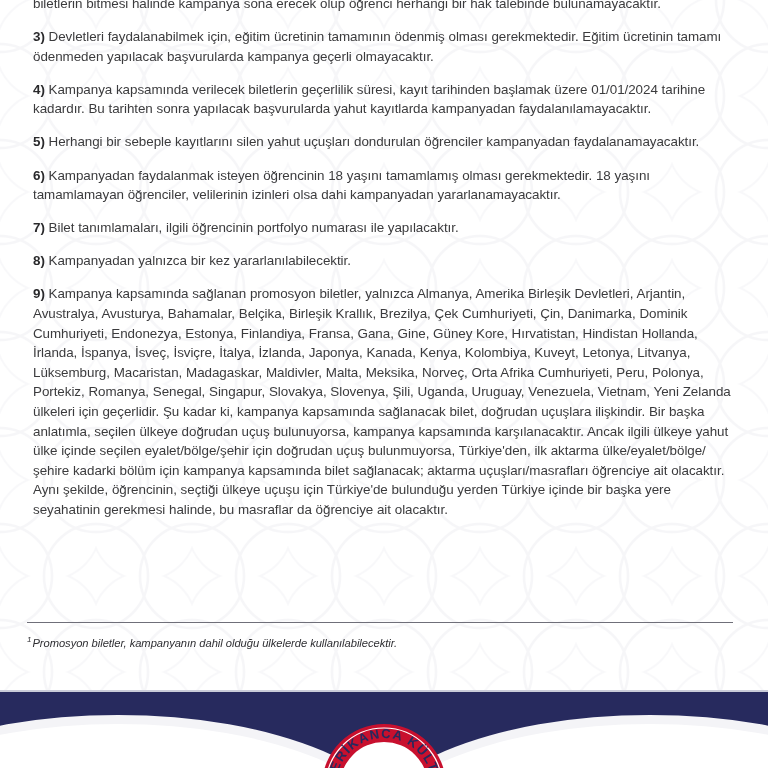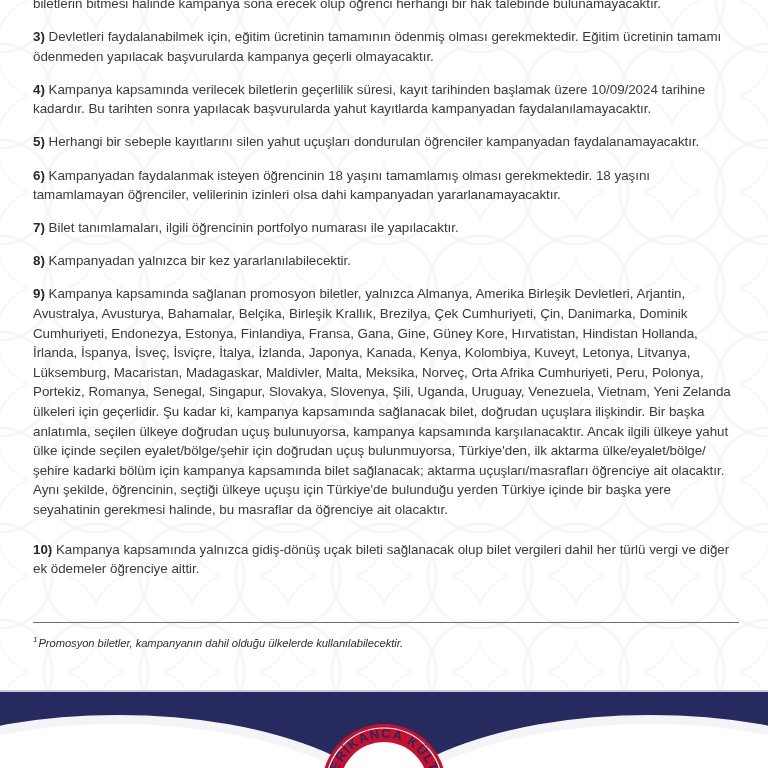--- a/index.html
+++ b/index.html
@@ -58,21 +58,21 @@
   }
 
   
   .para.long {
     margin-bottom: 20px;
   }
 
   
   #footnote-block {
     position: absolute;
-    left: 33px;
+    left: 27px;
     top: 622px;
     width: 706px;
     z-index: 2;
   }
 
   #footnote-rule {
     width: 706px;
     height: 1px;
     background: #6f6f79;
     margin: 0 0 9px 0;
@@ -159,21 +159,21 @@
 
     <p class="para">
       <span>biletlerin bitmesi halinde kampanya sona erecek olup öğrenci herhangi bir hak talebinde bulunamayacaktır.</span>
     </p>
 
     <p class="para">
       <span class="num">3)</span><span> Devletleri faydalanabilmek için, eğitim ücretinin tamamının ödenmiş olması gerekmektedir. Eğitim ücretinin tamamı ödenmeden yapılacak başvurularda kampanya geçerli olmayacaktır.</span>
     </p>
 
     <p class="para">
-      <span class="num">4)</span><span> Kampanya kapsamında verilecek biletlerin geçerlilik süresi, kayıt tarihinden başlamak üzere 10/09/2024 tarihine kadardır. Bu tarihten sonra yapılacak başvurularda yahut kayıtlarda kampanyadan faydalanılamayacaktır.</span>
+      <span class="num">4)</span><span> Kampanya kapsamında verilecek biletlerin geçerlilik süresi, kayıt tarihinden başlamak üzere 01/01/2024 tarihine kadardır. Bu tarihten sonra yapılacak başvurularda yahut kayıtlarda kampanyadan faydalanılamayacaktır.</span>
     </p>
 
     <p class="para">
       <span class="num">5)</span><span> Herhangi bir sebeple kayıtlarını silen yahut uçuşları dondurulan öğrenciler kampanyadan faydalanamayacaktır.</span>
     </p>
 
     <p class="para">
       <span class="num">6)</span><span> Kampanyadan faydalanmak isteyen öğrencinin 18 yaşını tamamlamış olması gerekmektedir. 18 yaşını tamamlamayan öğrenciler, velilerinin izinleri olsa dahi kampanyadan yararlanamayacaktır.</span>
     </p>
 
@@ -182,23 +182,20 @@
     </p>
 
     <p class="para">
       <span class="num">8)</span><span> Kampanyadan yalnızca bir kez yararlanılabilecektir.</span>
     </p>
 
     <p class="para long">
       <span class="num">9)</span><span> Kampanya kapsamında sağlanan promosyon biletler, yalnızca  Almanya, Amerika Birleşik Devletleri, Arjantin, Avustralya, Avusturya, Bahamalar, Belçika, Birleşik Krallık, Brezilya, Çek Cumhuriyeti, Çin, Danimarka, Dominik Cumhuriyeti, Endonezya, Estonya, Finlandiya, Fransa, Gana, Gine, Güney Kore, Hırvatistan, Hindistan Hollanda, İrlanda, İspanya, İsveç, İsviçre, İtalya, İzlanda, Japonya, Kanada, Kenya, Kolombiya, Kuveyt, Letonya, Litvanya, Lüksemburg, Macaristan, Madagaskar, Maldivler, Malta, Meksika, Norveç, Orta Afrika Cumhuriyeti, Peru, Polonya, Portekiz, Romanya, Senegal, Singapur, Slovakya, Slovenya, Şili, Uganda, Uruguay, Venezuela, Vietnam, Yeni Zelanda ülkeleri için geçerlidir. Şu kadar ki, kampanya kapsamında sağlanacak bilet, doğrudan uçuşlara ilişkindir. Bir başka anlatımla, seçilen ülkeye doğrudan uçuş bulunuyorsa, kampanya kapsamında karşılanacaktır. Ancak ilgili ülkeye yahut ülke içinde seçilen eyalet/bölge/şehir için doğrudan uçuş bulunmuyorsa, Türkiye'den, ilk aktarma ülke/eyalet/bölge/şehire kadarki bölüm için kampanya kapsamında bilet sağlanacak; aktarma uçuşları/masrafları öğrenciye ait olacaktır. Aynı şekilde, öğrencinin, seçtiği ülkeye uçuşu için Türkiye'de bulunduğu yerden Türkiye içinde bir başka yere seyahatinin gerekmesi halinde, bu masraflar da öğrenciye ait olacaktır.</span>
     </p>
 
-    <p class="para">
-      <span class="num">10)</span><span> Kampanya kapsamında yalnızca gidiş-dönüş uçak bileti sağlanacak olup bilet vergileri dahil her türlü vergi ve diğer ek ödemeler öğrenciye aittir.</span>
-    </p>
 
   </div>
 
   <div id="footnote-block">
     <div id="footnote-rule"></div>
     <p id="footnote-text">
       <span class="marker">1</span><span>Promosyon biletler, kampanyanın dahil olduğu ülkelerde kullanılabilecektir.</span>
     </p>
   </div>
 

